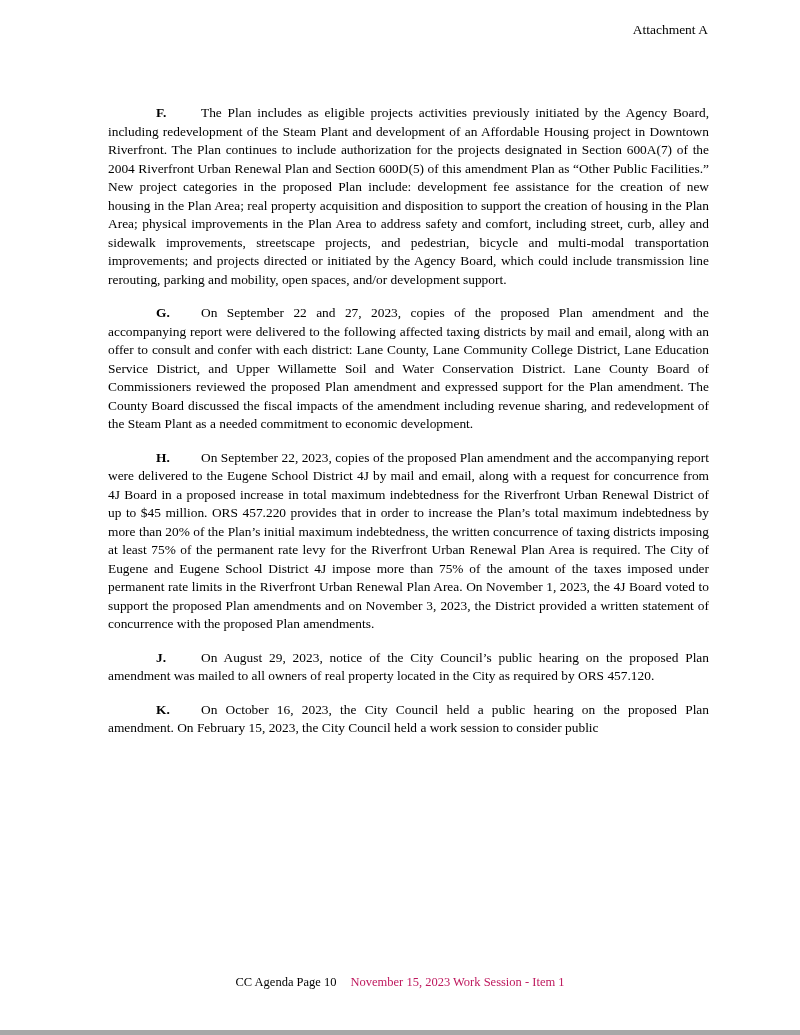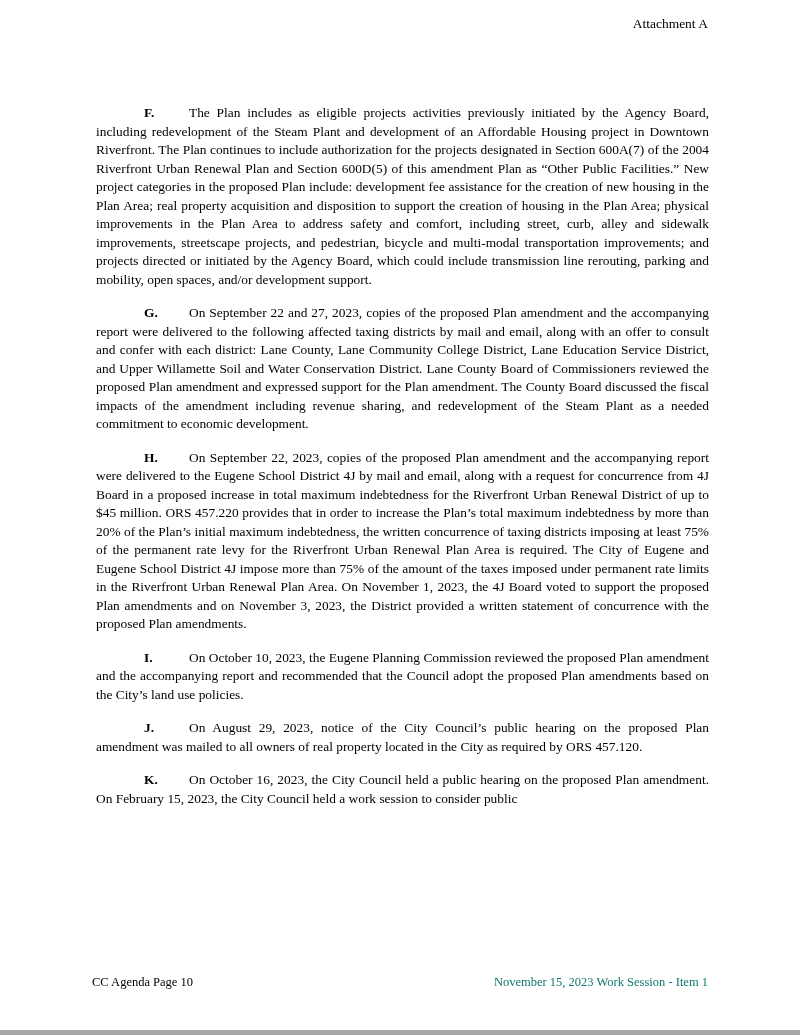--- a/index.html
+++ b/index.html
@@ -11,51 +11,51 @@
     position: relative;
     width: 800px;
     height: 1035px;
     background: #ffffff;
     font-family: "Liberation Serif", "DejaVu Serif", serif;
     color: #000000;
     overflow: hidden;
   }
   .attachment-label {
     position: absolute;
-    top: 16px;
+    top: 22px;
     right: 92px;
     font-size: 13.5px;
     color: #000000;
   }
   .content {
     position: absolute;
     top: 104px;
     left: 92px;
     width: 617px;
   }
   .para {
-    margin: 0 0 15px 4px;
+    margin: 0 0 15px 16px;
     font-size: 13.4px;
     line-height: 18.5px;
     text-align: justify;
     text-indent: 48px;
   }
   .para .letter {
     display: inline-block;
     width: 45px;
     font-weight: bold;
     text-indent: 0;
   }
   .footer {
     position: absolute;
     top: 975px;
     left: 92px;
     right: 92px;
     display: flex;
-    justify-content: space-between;
+    justify-content: center;
     align-items: baseline;
     gap: 14px;
     font-size: 12.5px;
   }
   .footer .page-label {
     color: #000000;
   }
   .accent-red {
     font-weight: normal;
   }
@@ -76,28 +76,27 @@
   <div class="attachment-label">Attachment A</div>
 
   <div class="content">
 
     <p class="para"><span class="letter">F.</span><span>The Plan includes as eligible projects activities previously initiated by the Agency Board, including redevelopment of the Steam Plant and development of an Affordable Housing project in Downtown Riverfront. The Plan continues to include authorization for the projects designated in Section 600A(7) of the 2004 Riverfront Urban Renewal Plan and Section 600D(5) of this amendment Plan as “Other Public Facilities.” New project categories in the proposed Plan include: development fee assistance for the creation of new housing in the Plan Area; real property acquisition and disposition to support the creation of housing in the Plan Area; physical improvements in the Plan Area to address safety and comfort, including street, curb, alley and sidewalk improvements, streetscape projects, and pedestrian, bicycle and multi-modal transportation improvements; and projects directed or initiated by the Agency Board, which could include transmission line rerouting, parking and mobility, open spaces, and/or development support.</span></p>
 
     <p class="para"><span class="letter">G.</span><span>On September 22 and 27, 2023, copies of the proposed Plan amendment and the accompanying report were delivered to the following affected taxing districts by mail and email, along with an offer to consult and confer with each district: Lane County, Lane Community College District, Lane Education Service District, and Upper Willamette Soil and Water Conservation District. Lane County Board of Commissioners reviewed the proposed Plan amendment and expressed support for the Plan amendment. The County Board discussed the fiscal impacts of the amendment including revenue sharing, and redevelopment of the Steam Plant as a needed commitment to economic development.</span></p>
 
     <p class="para"><span class="letter">H.</span><span>On September 22, 2023, copies of the proposed Plan amendment and the accompanying report were delivered to the Eugene School District 4J by mail and email, along with a request for concurrence from 4J Board in a proposed increase in total maximum indebtedness for the Riverfront Urban Renewal District of up to $45 million.  ORS 457.220 provides that in order to increase the Plan’s total maximum indebtedness by more than 20% of the Plan’s initial maximum indebtedness, the written concurrence of taxing districts imposing at least 75% of the permanent rate levy for the Riverfront Urban Renewal Plan Area is required. The City of Eugene and Eugene School District 4J impose more than 75% of the amount of the taxes imposed under permanent rate limits in the Riverfront Urban Renewal Plan Area. On November 1, 2023, the 4J Board voted to support the proposed Plan amendments and on November 3, 2023, the District provided a written statement of concurrence with the proposed Plan amendments.</span></p>
 
-    <p class="para"><span class="letter">I.</span><span>On October 10, 2023, the Eugene Planning Commission reviewed the proposed Plan amendment and the accompanying report and recommended that the Council adopt the proposed Plan amendments based on the City’s land use policies.</span></p>
 
     <p class="para"><span class="letter">J.</span><span>On August 29, 2023, notice of the City Council’s public hearing on the proposed Plan amendment was mailed to all owners of real property located in the City as required by ORS 457.120.</span></p>
 
     <p class="para"><span class="letter">K.</span><span>On October 16, 2023, the City Council held a public hearing on the proposed Plan amendment.  On February 15, 2023, the City Council held a work session to consider public</span></p>
 
   </div>
 
   <div class="footer">
     <span class="page-label">CC Agenda Page 10</span>
-    <span class="accent-red" style="color: #0f766e;">November 15, 2023 Work Session - Item 1</span>
+    <span class="accent-red" style="color: #be185d;">November 15, 2023 Work Session - Item 1</span>
   </div>
 
   <div class="page-bottom-edge"></div>
 
 </div>
 
 </body></html>

